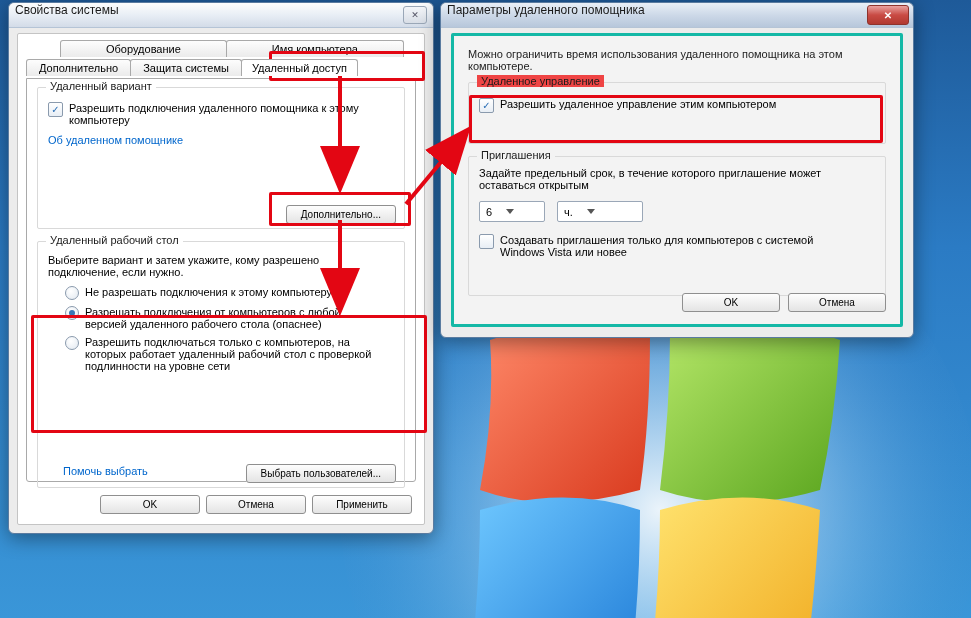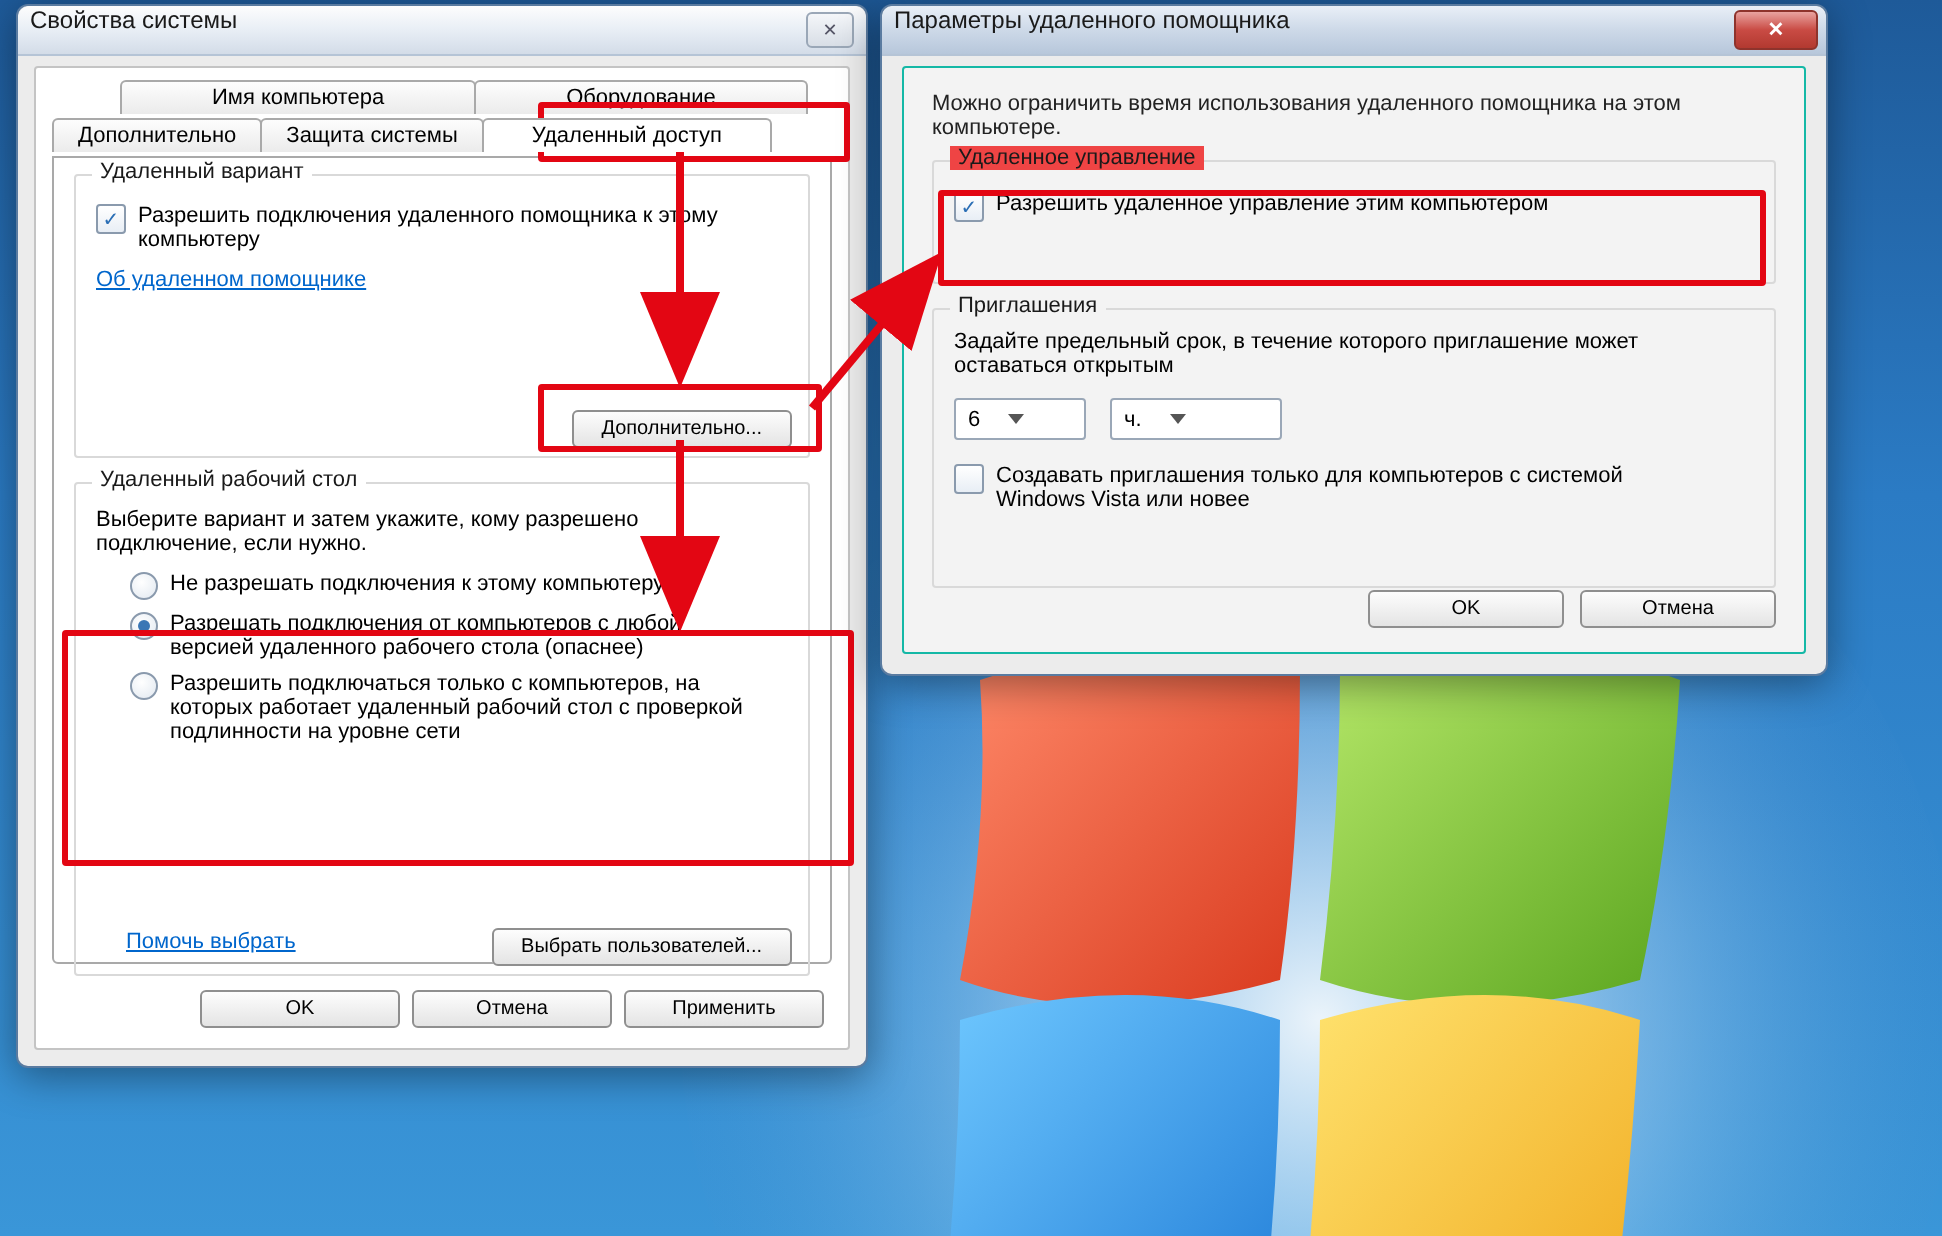--- a/index.html
+++ b/index.html
@@ -18,21 +18,21 @@
 .tab{background:linear-gradient(180deg,#fdfdfd,#ebebeb);border:1px solid #a9a9a9;border-bottom:none;border-radius:3px 3px 0 0;padding:2px 12px;font-size:11px;margin-right:-1px;cursor:pointer;white-space:nowrap}
 .tab.active{background:#fff;position:relative;z-index:3}
 .tabrow.row1{left:34px;top:0;width:340px;justify-content:space-between}
 .tabrow.row1 .tab{flex:0 0 auto;padding:2px 45px}
 .tabrow.row2{left:0;top:19px}
 .tabsurface{position:absolute;left:8px;right:8px;top:44px;bottom:42px;border:1px solid #a9a9a9;background:#fff;border-radius:0 3px 3px 3px;padding:8px 10px}
 .groupbox{border:1px solid #d9d9d9;border-radius:2px;padding:10px 10px 10px 10px;margin-bottom:12px;position:relative}
 .group-title{position:absolute;top:-8px;left:8px;background:#fff;padding:0 4px;font-size:11px;color:#1a1a1a}
 .checkbox-row{display:flex;align-items:flex-start;gap:6px;margin:4px 0}
 .cb{width:13px;height:13px;border:1px solid #8a9aad;background:linear-gradient(180deg,#fff,#e8eef5);border-radius:2px;display:inline-flex;align-items:center;justify-content:center;font-size:10px;color:#2a6eb5;flex-shrink:0;cursor:pointer}
-.link{color:#0066cc;text-decoration:underline;cursor:pointer}
+.link{color:#0066cc;cursor:pointer}
 .btn{background:linear-gradient(180deg,#fdfdfd,#e4e4e4);border:1px solid #8f8f8f;border-radius:3px;padding:3px 14px;font-size:10px;cursor:pointer;min-width:70px;text-align:center}
 .radio-row{display:flex;align-items:flex-start;gap:6px;margin:6px 17px}
 .rb{width:12px;height:12px;border:1px solid #8a9aad;border-radius:50%;background:radial-gradient(circle at 40% 35%,#fff,#e1e8f0);display:inline-flex;align-items:center;justify-content:center;flex-shrink:0;cursor:pointer}
 .rb.on::after{content:"";width:6px;height:6px;background:#3a76b5;border-radius:50%}
 .bottom-btns{position:absolute;right:12px;bottom:10px;display:flex;gap:6px}
 .hl{border:3px solid #e30613;border-radius:2px;position:absolute;pointer-events:none}
 .arrow{position:absolute;z-index:50;pointer-events:none}
 .sel{display:inline-flex;align-items:center;background:#fff;border:1px solid #9aa7b7;border-radius:2px;height:19px;padding:0 4px 0 6px;cursor:pointer;gap:14px}
 .sel .caret{width:0;height:0;border-left:4px solid transparent;border-right:4px solid transparent;border-top:5px solid #555}
 </style>
@@ -73,27 +73,27 @@
 </div>
 
 <div class="window" style="left:8px;top:2px;width:424px;height:530px">
   <div class="titlebar">
     <span class="title-text">Свойства системы</span>
     <div class="close-gray">✕</div>
   </div>
   <div class="inner">
     <div class="tabs">
       <div class="tabrow row1">
+        <div class="tab">Оборудование</div>
         <div class="tab">Имя компьютера</div>
-        <div class="tab">Оборудование</div>
       </div>
       <div class="tabrow row2">
         <div class="tab">Дополнительно</div>
         <div class="tab">Защита системы</div>
-        <div class="tab active" style="padding:2px 24px">Удаленный доступ</div>
+        <div class="tab active" style="padding:2px 10px">Удаленный доступ</div>
       </div>
     </div>
 
     <div class="tabsurface">
 
       <div class="groupbox" style="height:120px">
         <span class="group-title">Удаленный вариант</span>
         <div class="checkbox-row">
           <span class="cb">✓</span>
           <span style="max-width:310px">Разрешить подключения удаленного помощника к этому компьютеру</span>
@@ -141,21 +141,21 @@
   <div class="hl" style="left:260px;top:189px;width:136px;height:28px"></div>
   <div class="hl" style="left:22px;top:312px;width:390px;height:112px"></div>
 </div>
 
 <div class="window" style="left:440px;top:2px;width:472px;height:334px">
   <div class="titlebar titlebar2">
     <span class="title-text">Параметры удаленного помощника</span>
     <div class="close-x">✕</div>
   </div>
 
-  <div style="position:absolute;left:10px;right:10px;top:30px;bottom:10px;background:#f3f3f3;border:1px solid #14b8a6;border-radius:2px;padding:12px 14px">
+  <div style="position:absolute;left:10px;right:10px;top:30px;bottom:10px;background:#f3f3f3;border:3px solid #14b8a6;border-radius:2px;padding:12px 14px">
     <div style="max-width:420px;margin-bottom:10px;color:#222">Можно ограничить время использования удаленного помощника на этом компьютере.</div>
 
     <div class="groupbox" style="background:#f3f3f3;height:40px">
       <span class="group-title" style="background:#ef4444">Удаленное управление</span>
       <div class="checkbox-row" style="margin-top:5px">
         <span class="cb">✓</span>
         <span>Разрешить удаленное управление этим компьютером</span>
       </div>
     </div>
 

